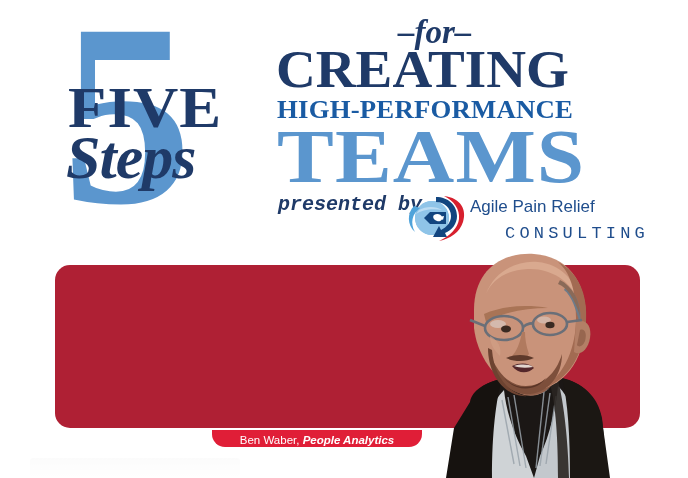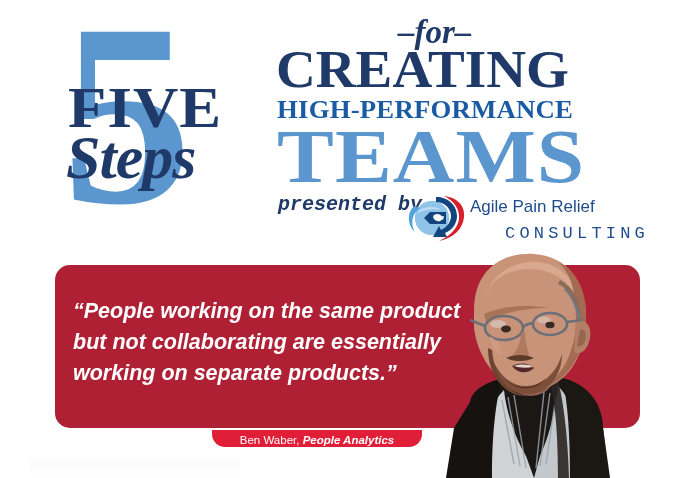--- a/index.html
+++ b/index.html
@@ -281,21 +281,20 @@
       <path d="M28 23 C31 21 35 22 36 25 C37 28 34 30 31 29 C28 28 26 25 28 23 Z" fill="#ffffff"></path>
       <path d="M33 25 L38 24 L37 28 Z" fill="#ffffff"></path>
     </svg>
 
     <div class="apr-wordmark">Agile Pain Relief</div>
     <div class="apr-sub">CONSULTING</div>
   </div>
 
   <div id="quote-panel"></div>
 
-  <div class="quote-text">“People working on the same product but not collaborating are essentially working on separate products.”</div>
 
   <svg id="portrait" viewBox="0 0 215 228">
     <defs>
       <clipPath id="portraitClip">
         <rect x="0" y="0" width="215" height="228"></rect>
       </clipPath>
     </defs>
     <g clip-path="url(#portraitClip)">
 
       <path d="M44 150 C44 138 60 130 78 128 L130 128 C152 132 168 146 172 168

